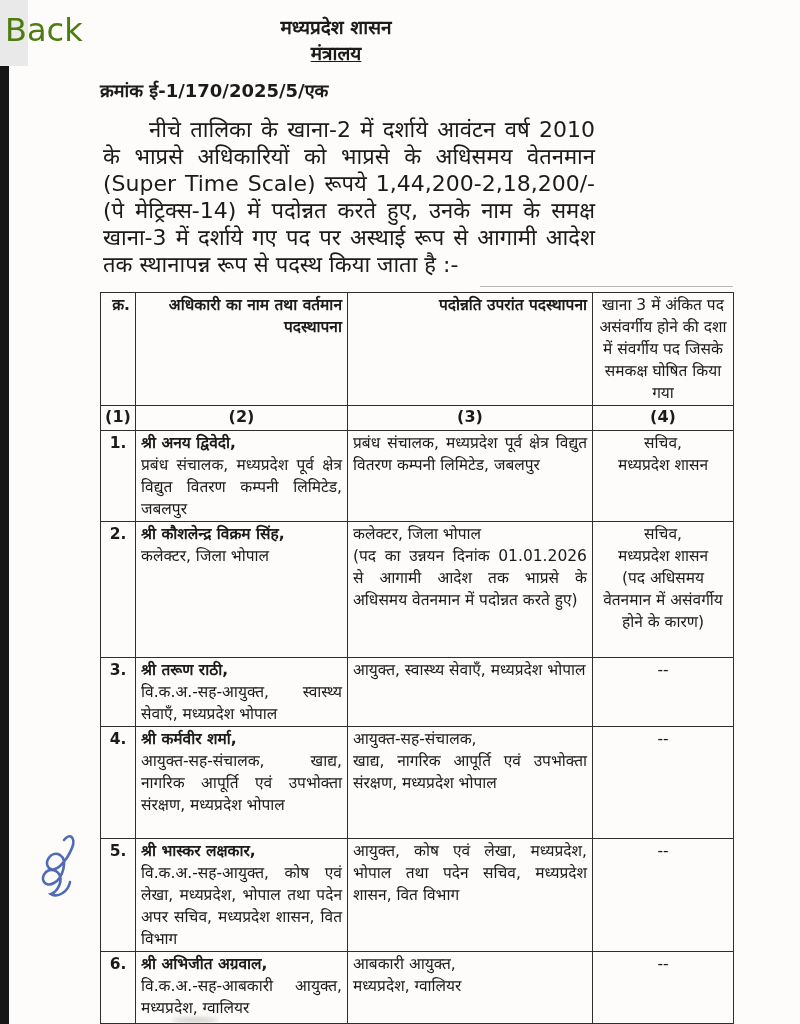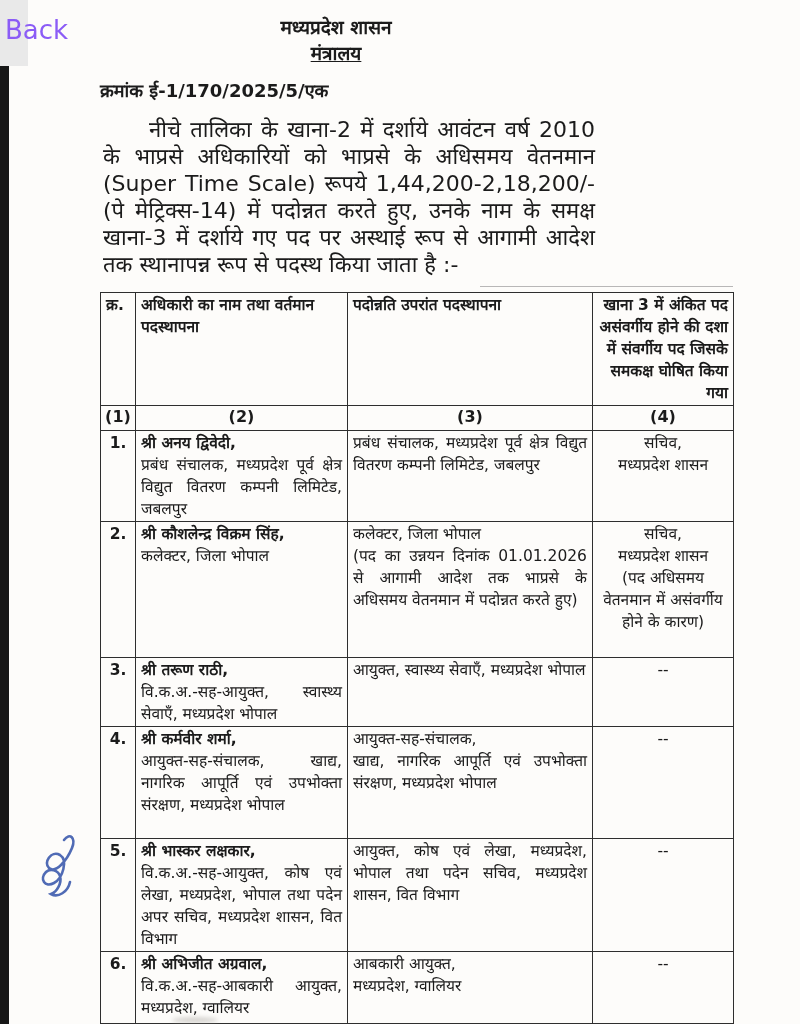--- a/index.html
+++ b/index.html
@@ -5,22 +5,22 @@
   html,body { margin:0; padding:0; }
   body {
     width:800px; height:1024px; position:relative; overflow:hidden;
     background:#fdfcfa; color:#1b1b1b;
     font-family:"DejaVu Sans","Liberation Sans",sans-serif;
   }
   
   .gray-strip { position:absolute; left:0; top:0; width:28px; height:66px; background:#e9e9e9; }
   .black-bar  { position:absolute; left:0; top:66px; width:9px; height:958px; background:#171717; }
   .back-btn {
-    position:absolute; top:8px; left:5px; font-size:26px; line-height:44px;
-    color:#8b5cf6; cursor:pointer; font-weight:400; z-index:5;
+    position:absolute; top:8px; left:5px; font-size:32px; line-height:44px;
+    color:#4d7c0f; cursor:pointer; font-weight:400; z-index:5;
   }
   
   .doc { position:absolute; left:0; top:0; width:672px; }
   .doc-header { margin-top:14px; text-align:center; font-weight:bold; }
   .doc-header .hl { font-size:19px; line-height:26px; }
   .doc-header .underline { text-decoration:underline; }
   .ref-row {
     display:flex; justify-content:space-between; align-items:baseline;
     margin-top:12px; padding-left:100px; padding-right:80px;
     font-weight:bold; font-size:18px;
@@ -30,22 +30,22 @@
     font-size:22px; line-height:27px;
   }
   table.order {
     border-collapse:collapse; table-layout:fixed;
     margin:14px 0 0 100px; width:633px;
   }
   table.order td, table.order th {
     border:1px solid #2e2e2e; vertical-align:top;
     padding:1px 5px; font-size:15.5px; line-height:22px;
   }
-  th.h-main { font-size:17px; line-height:24px; font-weight:bold; vertical-align:middle; text-align:left; }
-  th.h-col4 { font-size:12.5px; line-height:16.5px; font-weight:bold; vertical-align:middle; text-align:right; padding:2px 3px; }
+  th.h-main { font-size:17px; line-height:24px; font-weight:bold; vertical-align:middle; text-align:right; }
+  th.h-col4 { font-size:12.5px; line-height:16.5px; font-weight:normal; vertical-align:middle; text-align:center; padding:2px 3px; }
   tr.idx-row td { text-align:center; font-weight:bold; padding:0 2px; font-size:16px; height:24px; }
   td.sno { text-align:center; font-weight:bold; padding:1px 2px; }
   td.c2 { text-align:justify; }
   td.c2 .nm { font-weight:bold; }
   td.c3 { text-align:justify; white-space:pre-line; }
   td.c4 { text-align:center; white-space:pre-line; }
   tr.hdr-row { height:86px; }
   tr.r1 { height:88px; }  tr.r2 { height:136px; }
   tr.r3 { height:68px; }  tr.r4 { height:112px; }
   tr.r5 { height:108px; } tr.r6 { height:72px; }

